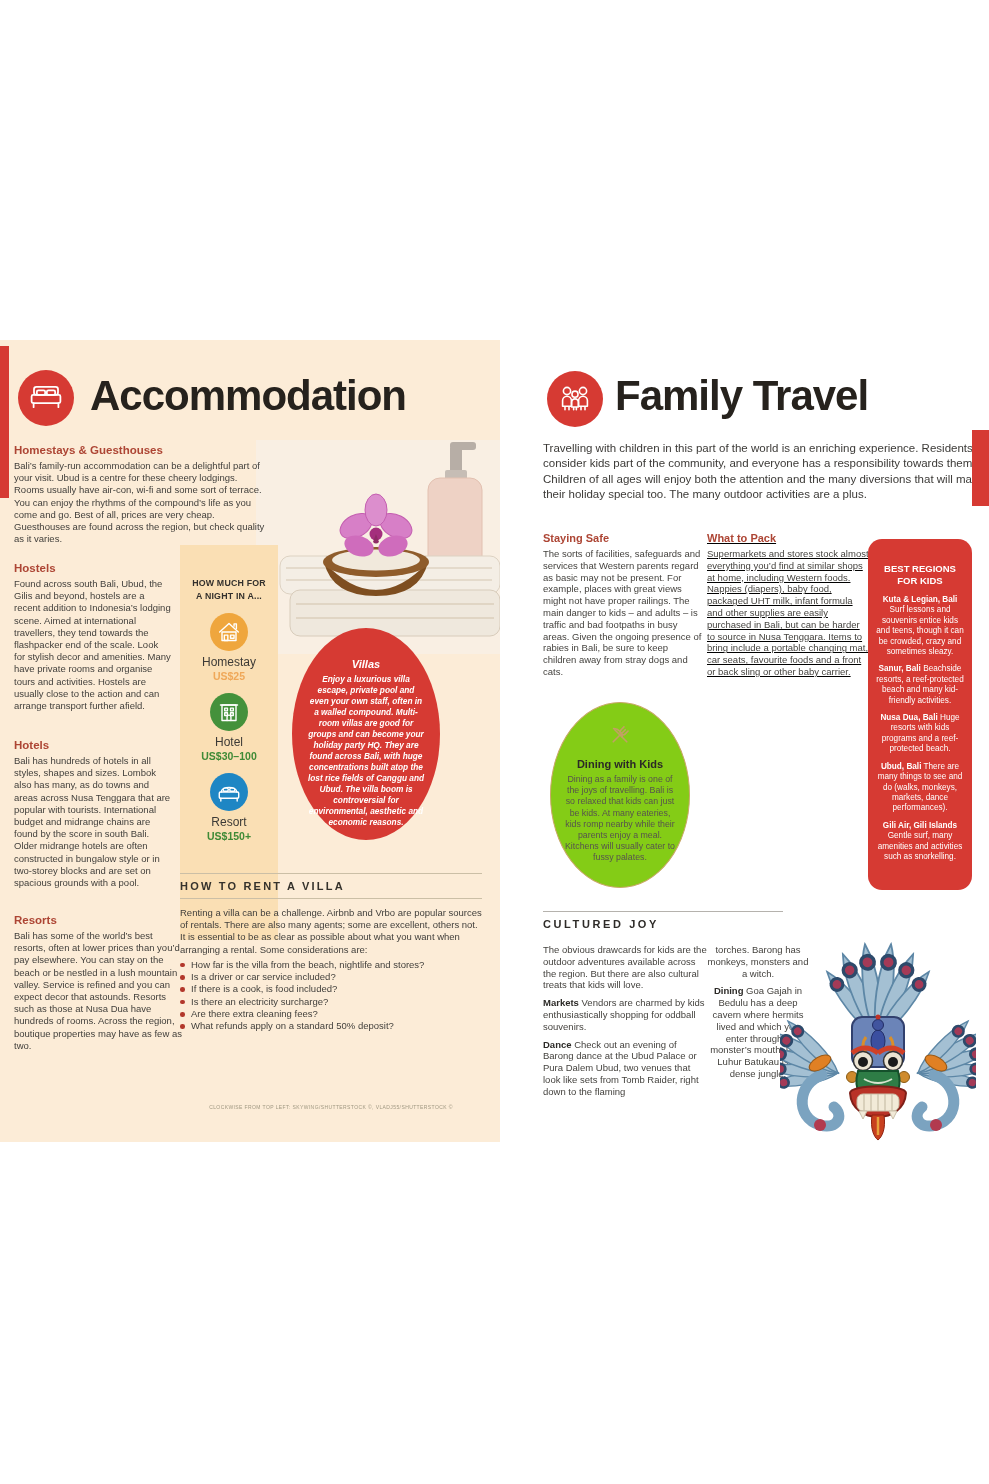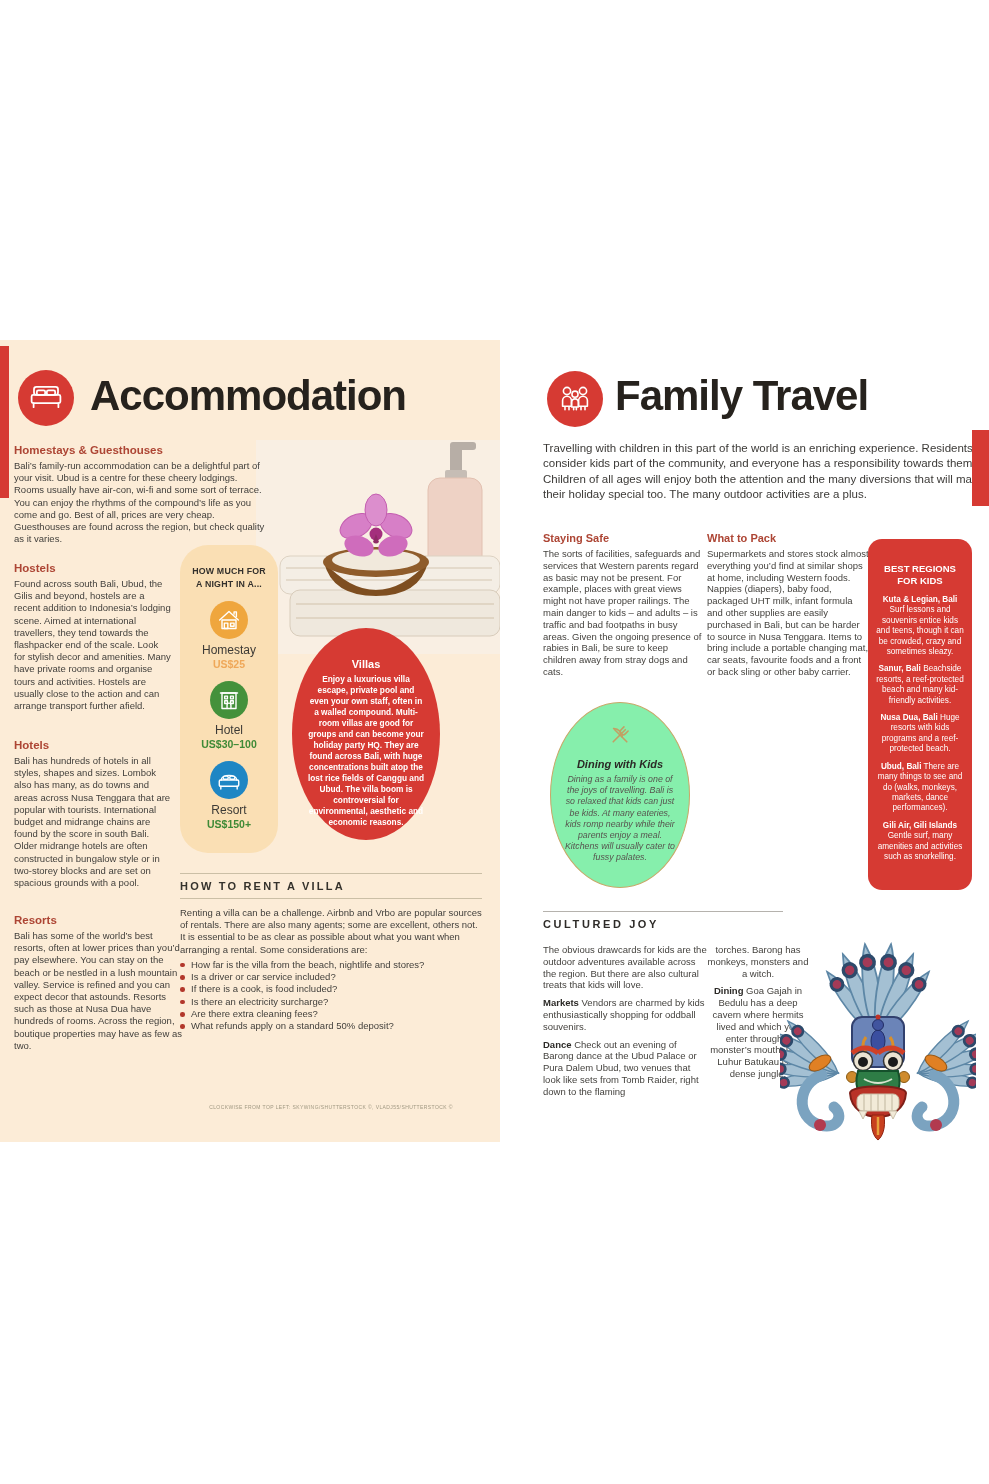--- a/index.html
+++ b/index.html
@@ -13,37 +13,37 @@
   
   .hdr-circle{position:absolute;width:56px;height:56px;border-radius:50%;background:#d63a33;
               display:flex;align-items:center;justify-content:center;}
   .hdr-title{position:absolute;margin:0;font-size:42px;line-height:56px;font-weight:600;
              color:#26221d;letter-spacing:-1px;white-space:nowrap;}
   
   .sec{position:absolute;}
   .sec h2{margin:0 0 4px;font-size:11.5px;font-weight:700;color:#ad4534;}
   .sec p{margin:0;font-size:9.5px;line-height:12.2px;color:#43413d;}
   
-  .price-box{position:absolute;left:180px;top:205px;width:98px;height:308px;background:#fadfb4;
-             border-radius:28px;text-align:center;box-sizing:border-box;padding-top:20px;}
+  .price-box{position:absolute;left:180px;top:205px;width:98px;height:395px;background:#fadfb4;
+             border-radius:0;text-align:center;box-sizing:border-box;padding-top:32px;}
   .pb-title{font-size:8.8px;font-weight:700;color:#33302c;line-height:12.5px;letter-spacing:.2px;
             width:80px;margin:0 auto;}
   .pb-item{margin-top:11px;}
   .pb-circle{width:38px;height:38px;border-radius:50%;margin:0 auto;display:flex;align-items:center;justify-content:center;}
   .pb-c-homestay{background:#efa63d;}
   .pb-c-hotel{background:#44913b;}
   .pb-c-resort{background:#1e86c4;}
   .pb-label{font-size:12px;color:#3c3a36;margin-top:4px;}
   .pb-price{font-size:10.5px;font-weight:700;margin-top:1px;}
   .pb-p-homestay{color:#efa859;}
   .pb-p-hotel{color:#3f8a36;}
   .pb-p-resort{color:#3f8a36;}
   
   .villas{position:absolute;left:292px;top:288px;width:148px;height:212px;background:#d63a33;
-          border-radius:50%;color:#fff;text-align:center;box-sizing:border-box;padding:30px 15px 0;z-index:5;}
+          border-radius:50%;color:#fff;text-align:center;box-sizing:border-box;padding:30px 15px 0;z-index:5;font-style:italic;}
   .villas h3{margin:0 0 4px;font-size:11px;font-weight:700;}
   .villas p{margin:0;font-size:8.3px;font-weight:700;line-height:11px;}
   
   .rent{position:absolute;left:180px;top:533px;width:302px;}
   .rule{border-top:1px solid #cbbfa6;height:0;}
   .rent h3{margin:0;padding:6px 0;font-size:11px;font-weight:700;letter-spacing:2.2px;color:#35322c;}
   .rent .intro{margin:8px 0 3px;font-size:9.5px;line-height:12.2px;color:#43413d;}
   .bullet{font-size:9.5px;line-height:12.3px;color:#43413d;padding-left:11px;position:relative;}
   .bullet .dot{position:absolute;left:0;top:4px;width:4.5px;height:4.5px;border-radius:50%;background:#b2372b;}
   .credit{position:absolute;left:180px;top:764px;width:302px;text-align:center;font-size:5px;
@@ -51,22 +51,22 @@
   
   .intro-right{position:absolute;left:8px;top:101px;width:446px;margin:0;font-size:11.5px;
                line-height:15.3px;color:#3c3a37;}
   .col{position:absolute;}
   .col h2{margin:0 0 4px;font-size:11px;font-weight:700;color:#ad4534;}
   .col p{margin:0;font-size:9.5px;line-height:11.8px;color:#45433f;}
   .best{position:absolute;left:333px;top:199px;width:104px;height:351px;background:#d63a33;
         border-radius:14px;color:#fff;text-align:center;box-sizing:border-box;padding:16px 8px 0;}
   .best h3{margin:8px 0 8px;font-size:9.5px;font-weight:700;line-height:12px;}
   .best p{margin:0 0 7px;font-size:8.2px;line-height:10.4px;}
-  .dining{position:absolute;left:15px;top:362px;width:140px;height:186px;background:#86efac;
-          border:1.5px solid #c9a768;border-radius:50%;text-align:center;box-sizing:border-box;padding:16px 12px 0;font-style:italic;}
+  .dining{position:absolute;left:15px;top:362px;width:140px;height:186px;background:#84cc16;
+          border:1.5px solid #c9a768;border-radius:50%;text-align:center;box-sizing:border-box;padding:16px 12px 0;}
   .dining h3{margin:3px 0 4px;font-size:11px;font-weight:700;color:#2b2926;}
   .dining p{margin:0;font-size:8.8px;line-height:11.2px;color:#57534e;}
   .cj-rule{position:absolute;left:8px;top:571px;width:240px;border-top:1px solid #b5b2ad;}
   .cj-title{position:absolute;left:8px;top:578px;margin:0;font-size:11px;font-weight:700;
             letter-spacing:2.6px;color:#2e2b28;}
   .cj-col{position:absolute;top:604px;}
   .cj-col p{margin:0 0 6px;font-size:9.5px;line-height:11.8px;color:#45433f;}
   .cj-col b{color:#2c2a27;}
   .mask-wrap{position:absolute;left:245px;top:585px;width:196px;height:218px;}
   .photo{position:absolute;left:256px;top:100px;width:244px;height:214px;}
@@ -235,21 +235,21 @@
       </svg>
     </div>
     <h1 class="hdr-title" style="left:80px;top:28px;">Family Travel</h1>
 
     <p class="intro-right">Travelling with children in this part of the world is an enriching experience. Residents consider kids part of the community, and everyone has a responsibility towards them. Children of all ages will enjoy both the attention and the many diversions that will make their holiday special too. The many outdoor activities are a plus.</p>
 
     <div class="col" style="left:8px;top:192px;width:160px;">
       <h2>Staying Safe</h2>
       <p>The sorts of facilities, safeguards and services that Western parents regard as basic may not be present. For example, places with great views might not have proper railings. The main danger to kids – and adults – is traffic and bad footpaths in busy areas. Given the ongoing presence of rabies in Bali, be sure to keep children away from stray dogs and cats.</p>
     </div>
-    <div class="col" style="left:172px;top:192px;width:163px;">
+    <div class="col" style="left:172px;top:192px;width:163px;text-decoration:underline;">
       <h2>What to Pack</h2>
       <p>Supermarkets and stores stock almost everything you’d find at similar shops at home, including Western foods. Nappies (diapers), baby food, packaged UHT milk, infant formula and other supplies are easily purchased in Bali, but can be harder to source in Nusa Tenggara. Items to bring include a portable changing mat, car seats, favourite foods and a front or back sling or other baby carrier.</p>
     </div>
 
     <div class="best">
       <h3>BEST REGIONS FOR KIDS</h3>
       <p><b>Kuta &amp; Legian, Bali</b> <span>Surf lessons and souvenirs entice kids and teens, though it can be crowded, crazy and sometimes sleazy.</span></p>
       <p><b>Sanur, Bali</b> <span>Beachside resorts, a reef-protected beach and many kid-friendly activities.</span></p>
       <p><b>Nusa Dua, Bali</b> <span>Huge resorts with kids programs and a reef-protected beach.</span></p>
       <p><b>Ubud, Bali</b> <span>There are many things to see and do (walks, monkeys, markets, dance performances).</span></p>

